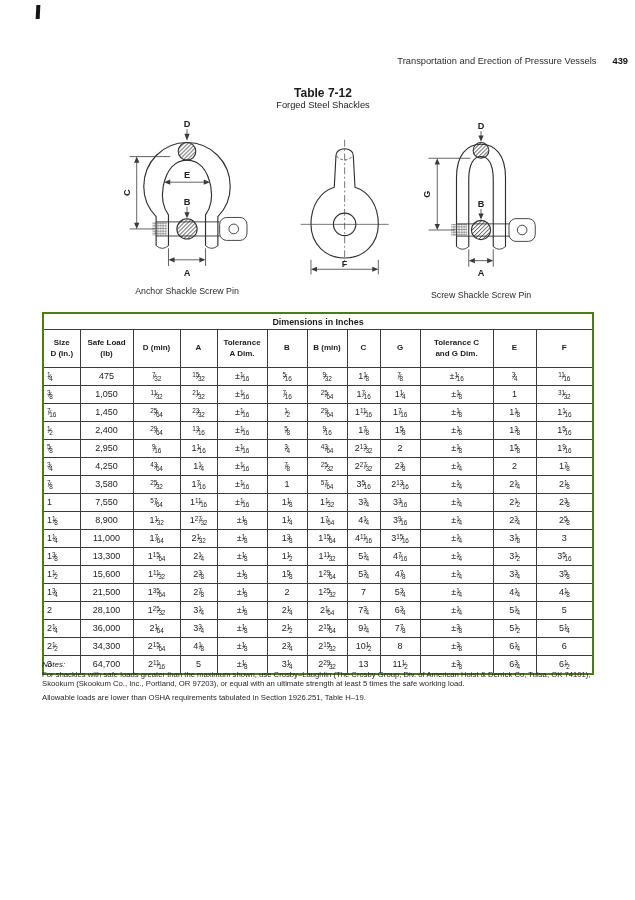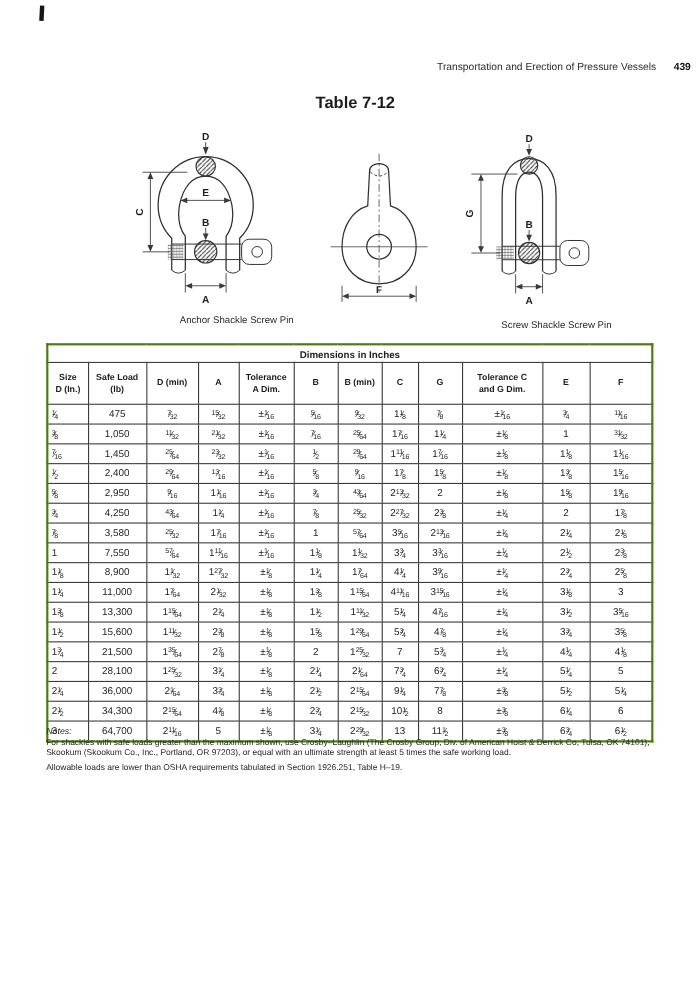--- a/index.html
+++ b/index.html
@@ -2,24 +2,24 @@
 <html><head>
 <meta charset="utf-8">
 <style>
   html,body{margin:0;padding:0;background:#fff;}
   .page{position:relative;width:635px;height:900px;background:#fff;overflow:hidden;
         font-family:"Liberation Sans","DejaVu Sans",sans-serif;color:#1c1c1c;padding-left:36px;}
   .scan-mark{position:absolute;left:36px;top:5px;width:4px;height:14px;background:#151515;transform:rotate(3deg);}
   .running-head{position:absolute;top:56px;right:43px;font-size:9.3px;color:#2b2b2b;white-space:nowrap;}
   .running-head .pgnum{font-weight:bold;margin-left:16px;color:#111;}
   .title-block{position:absolute;left:23px;top:88px;width:600px;text-align:center;line-height:11.5px;}
-  .title-block .t1{font-size:15px;font-weight:bold;}
+  .title-block .t1{font-size:12px;font-weight:bold;}
   .title-block .t2{font-size:9.3px;}
   .diagram{position:absolute;}
-  .diag-caption{position:absolute;font-size:8.8px;color:#2a2a2a;text-align:right;}
+  .diag-caption{position:absolute;font-size:8.8px;color:#2a2a2a;text-align:center;}
   svg .oline{fill:none;stroke:#2f2f2f;stroke-width:1.3;}
   svg .thin{fill:none;stroke:#2f2f2f;stroke-width:1;}
   svg .dim{stroke:#3a3a3a;stroke-width:0.9;fill:none;}
   svg .ah{fill:#3a3a3a;stroke:none;}
   svg .lbl{font-family:"Liberation Sans","DejaVu Sans",sans-serif;font-size:10.5px;font-weight:bold;fill:#1e1e1e;}
   svg .cl{stroke:#3a3a3a;stroke-width:0.8;fill:none;}
 
   .dims{position:absolute;left:42px;top:312px;width:550px;border-collapse:collapse;table-layout:fixed;}
   .dims th,.dims td{border:1px solid #3c3c3c;padding:0;}
   .dims{border:2px solid #4d7c0f;}
@@ -42,20 +42,21 @@
 <div class="page">
 
   <div class="scan-mark"></div>
 
   <div class="running-head">
     <span>Transportation and Erection of Pressure Vessels</span><span class="pgnum">439</span>
   </div>
 
   <div class="title-block">
     <div class="t1">Table 7-12</div>
+    <div class="t2">Forged Steel Shackles</div>
   </div>
 
   <svg class="diagram" style="left:112px;top:116px;" width="150" viewBox="0 0 170 186">
     <defs>
       <pattern id="hatchp" patternUnits="userSpaceOnUse" width="4.5" height="4.5">
         <path d="M0,4.5 L4.5,0" stroke="#333" stroke-width="1.1"></path>
       </pattern>
       <pattern id="thread" patternUnits="userSpaceOnUse" width="3" height="3">
         <path d="M1,0 L1,3 M0,1.5 L3,1.5" stroke="#555" stroke-width="0.6"></path>
       </pattern>

